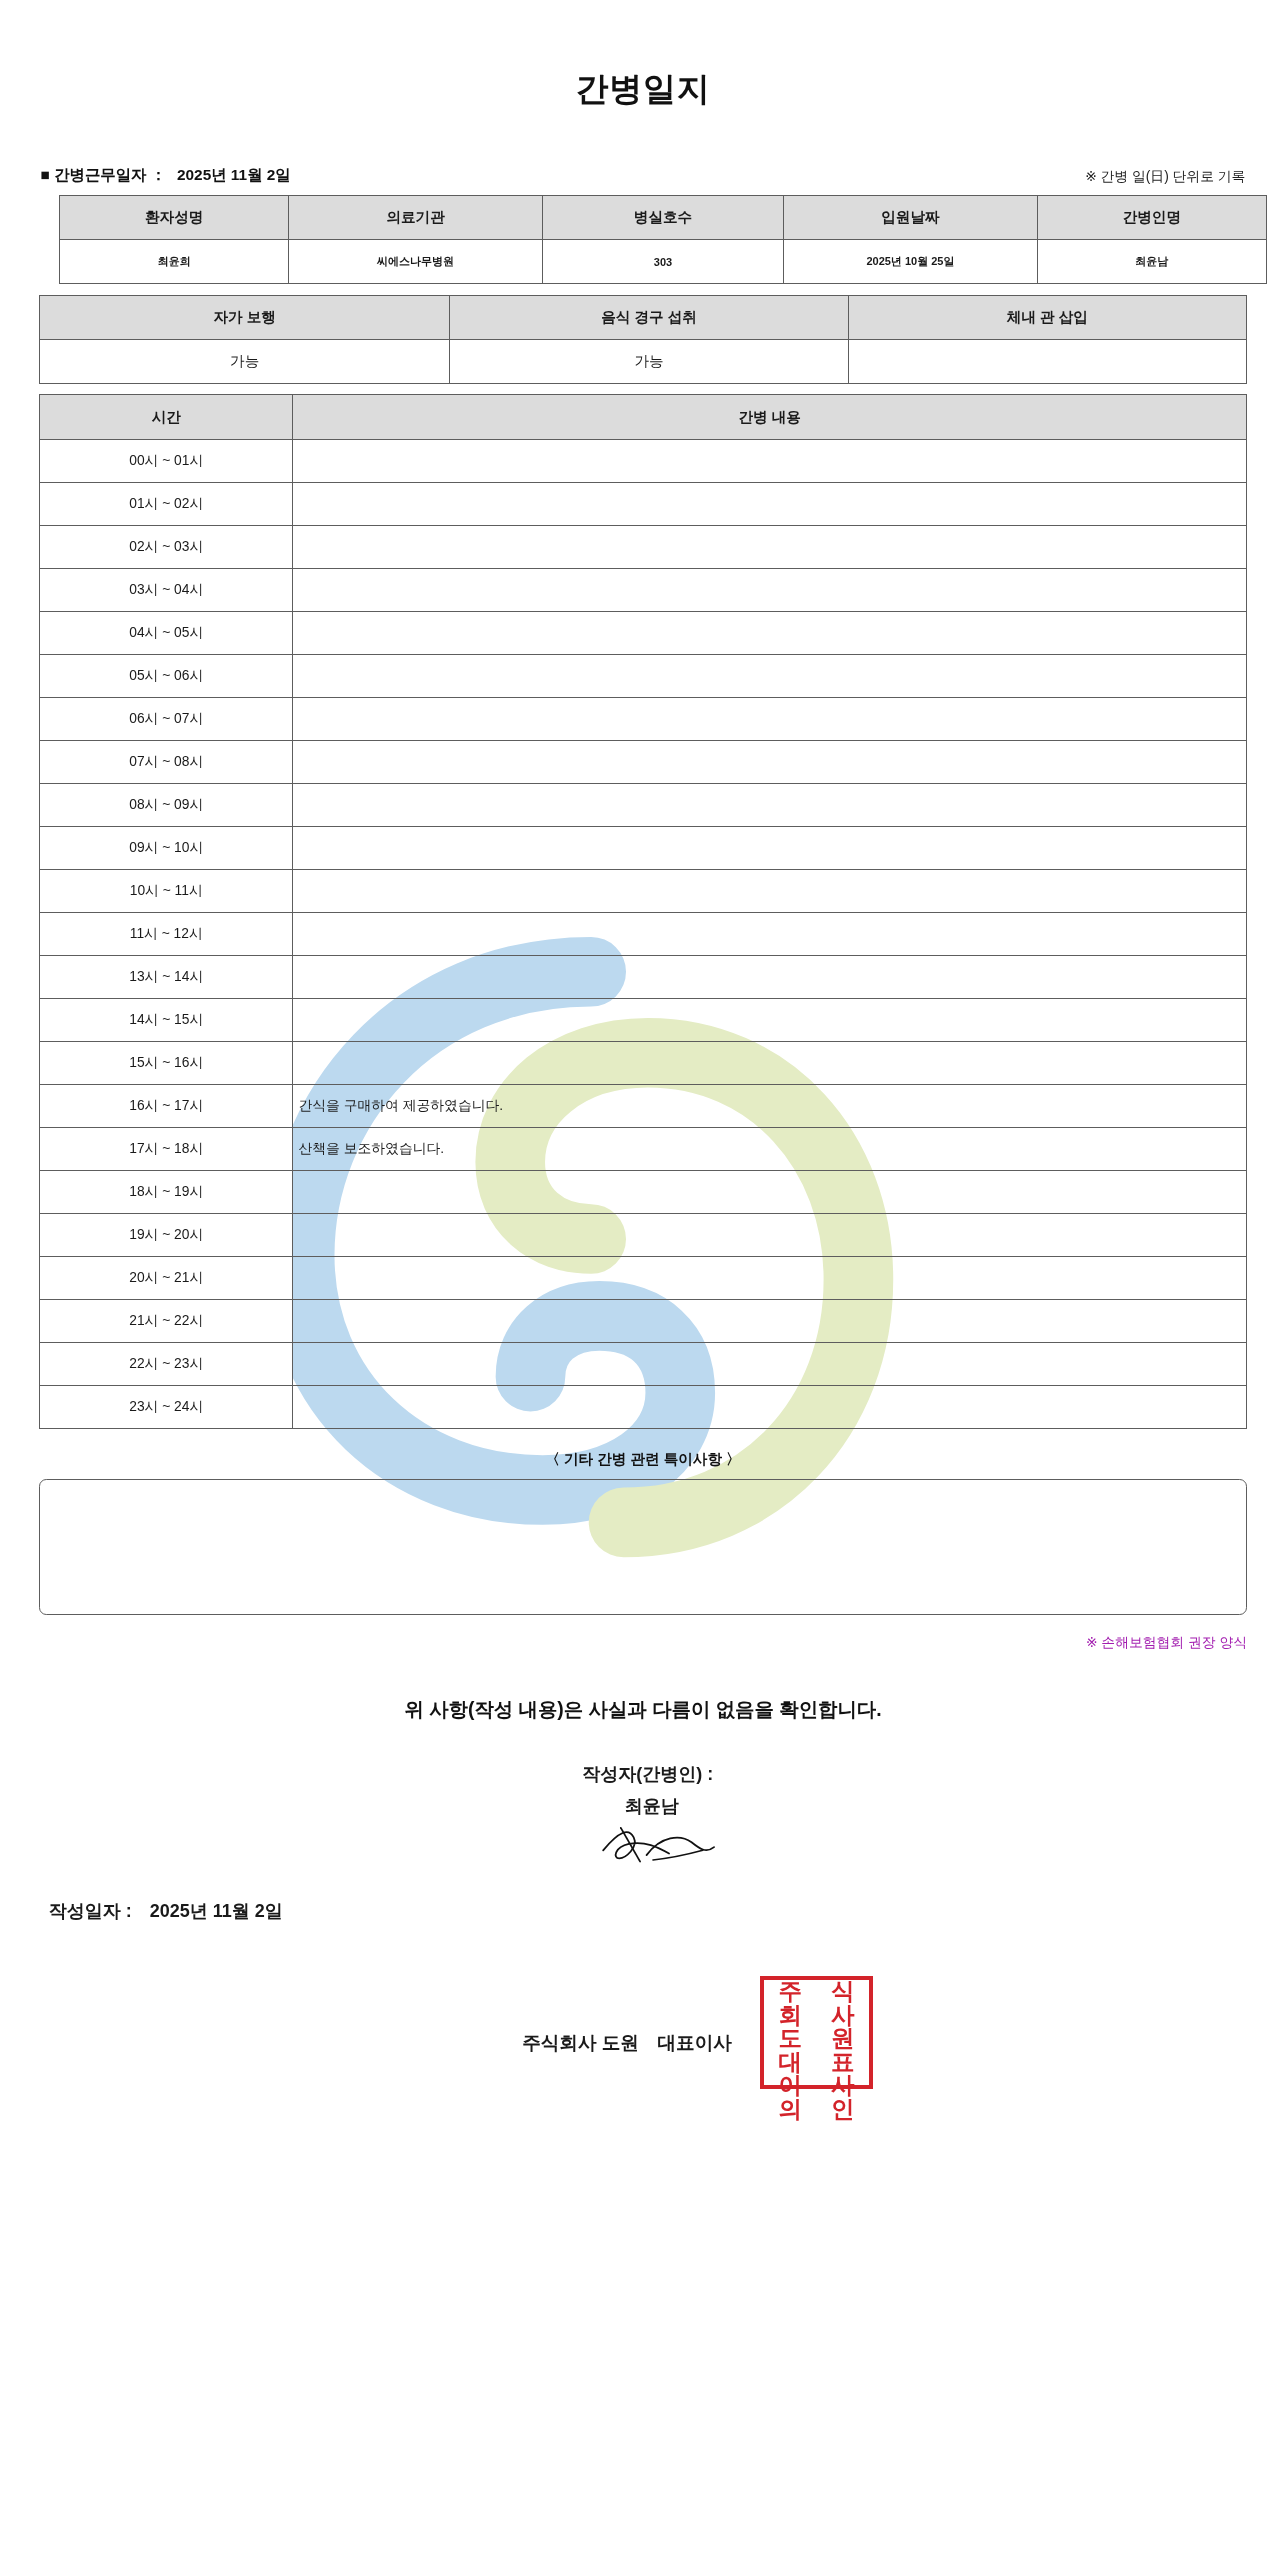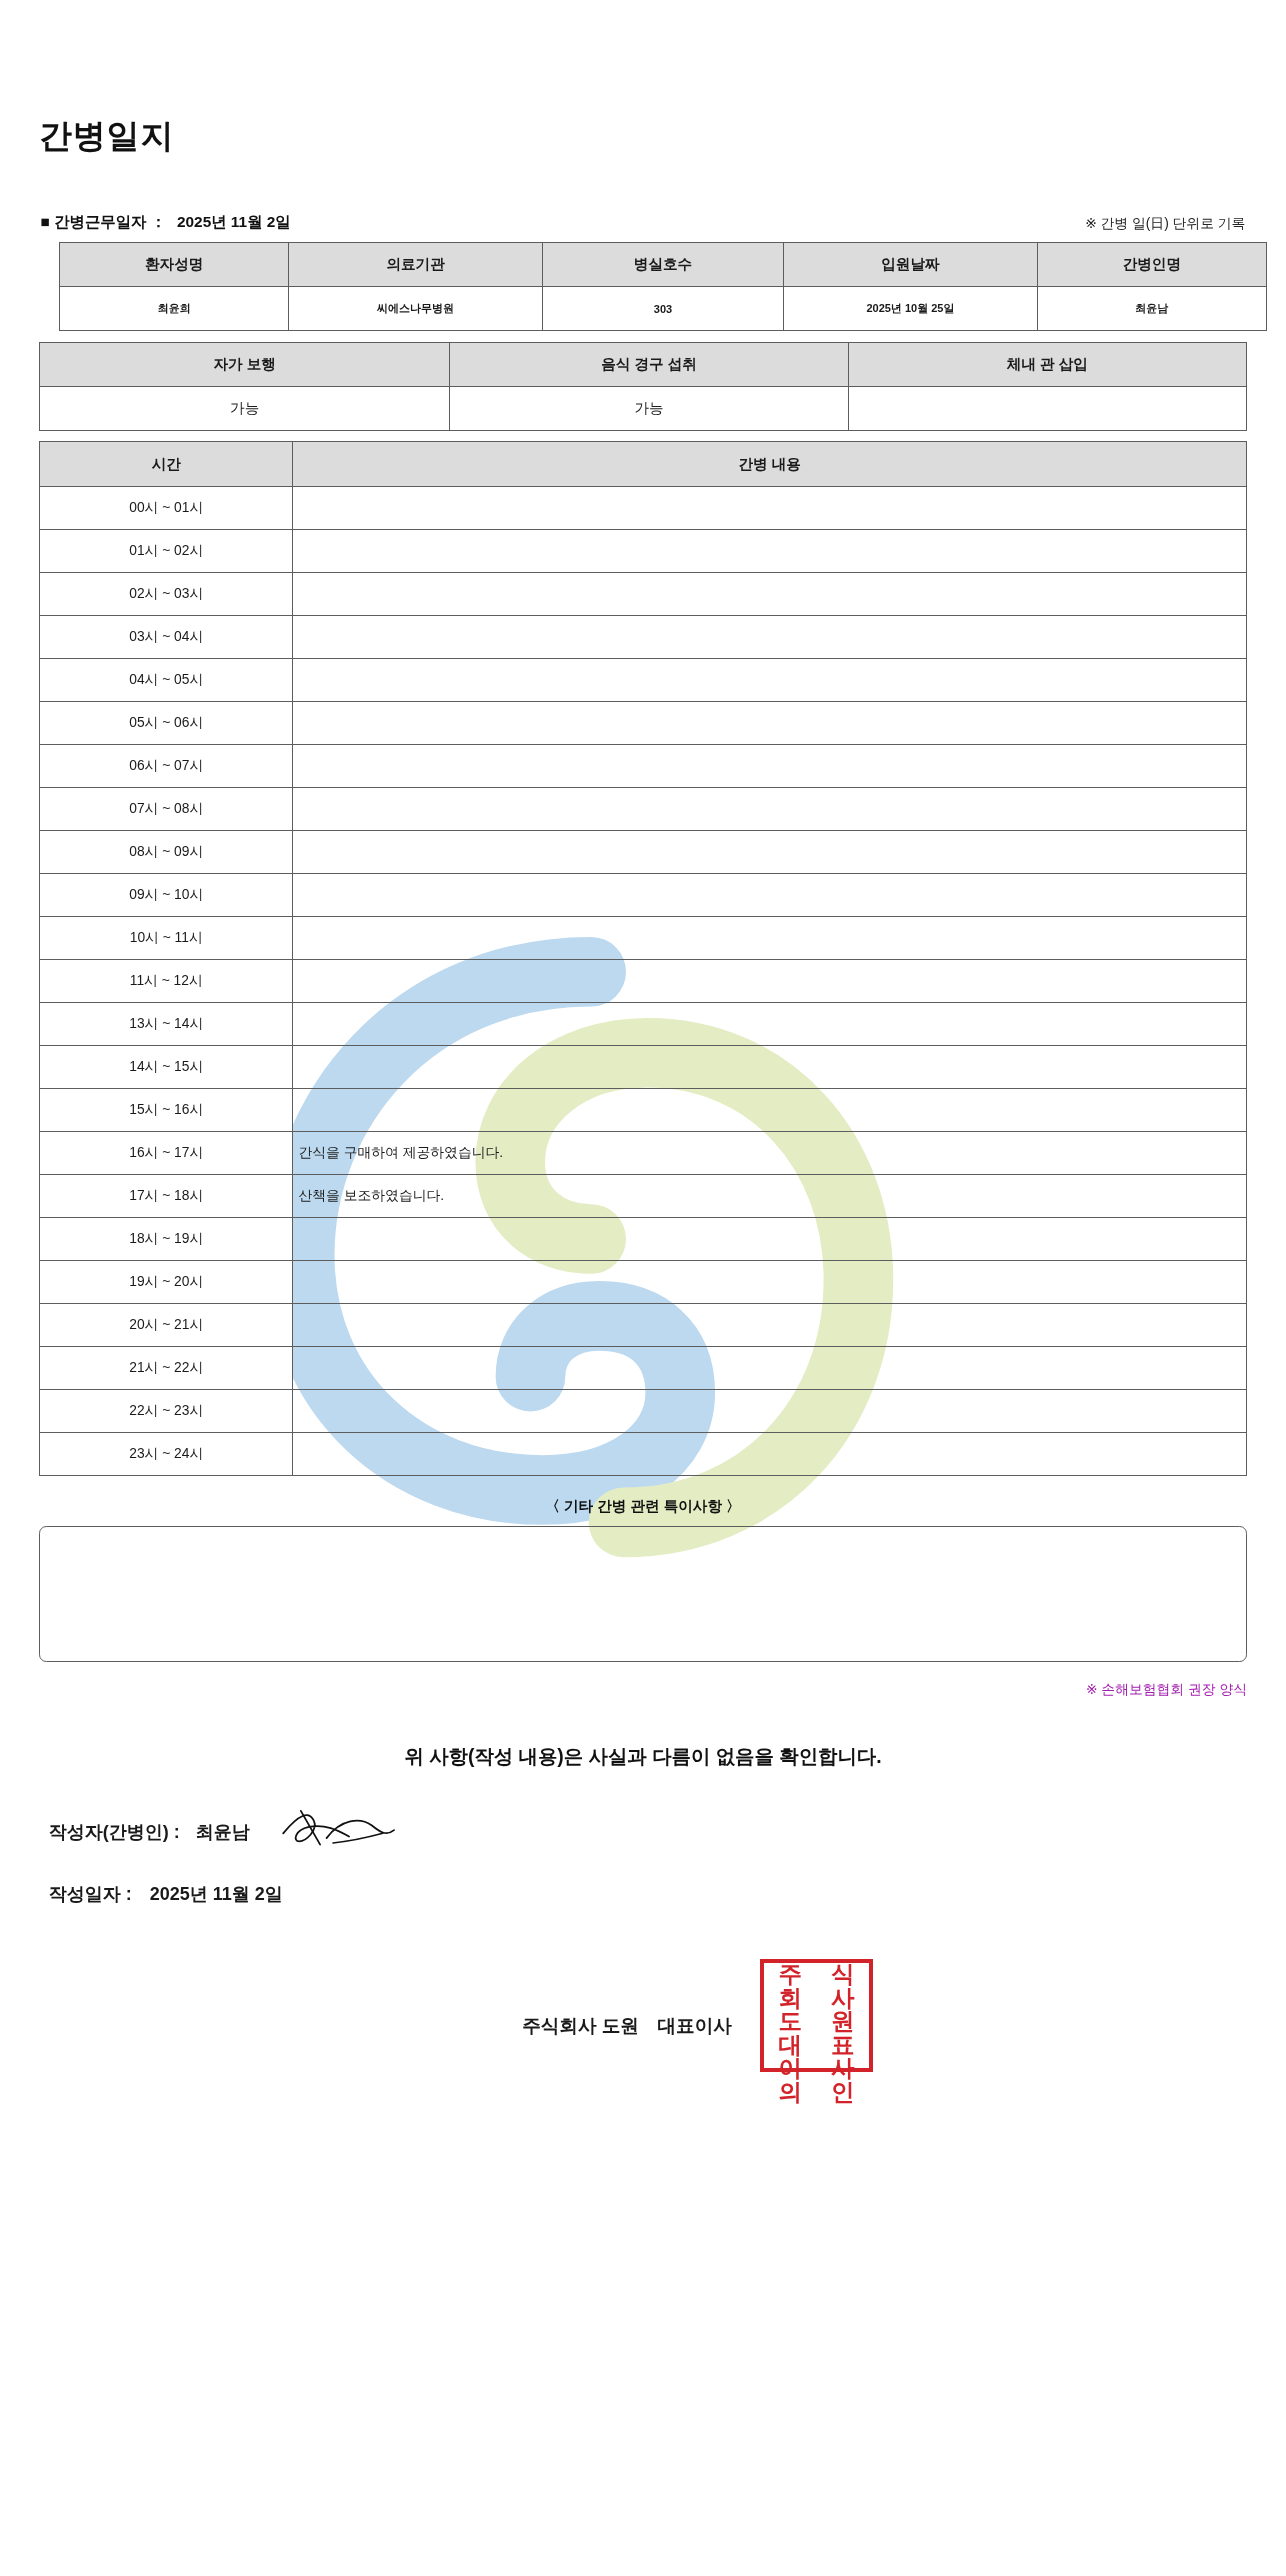--- a/index.html
+++ b/index.html
@@ -35,25 +35,26 @@
     z-index: 0;
     opacity: 1;
   }
 
   .content {
     position: relative;
     z-index: 2;
   }
 
   .doc-title {
+    text-align: center;
     font-size: 33px;
     font-weight: bold;
     letter-spacing: 0.8px;
     margin: 0;
-    padding-top: 114px;
+    padding-top: 67px;
     color: #111;
   }
 
   .meta-row {
     display: flex;
     justify-content: space-between;
     align-items: flex-end;
     margin-top: 53px;
     padding: 0 1.6px 0 1.6px;
   }
@@ -169,20 +170,21 @@
 
   .sign-line {
     margin-top: 39px;
     font-size: 18px;
     font-weight: bold;
     padding-left: 9.7px;
     display: flex;
     align-items: center;
     gap: 8px;
     position: relative;
+    flex-direction: column;
   }
   .sign-line .label { font-weight: bold; }
   .sign-line .value { font-weight: bold; }
   .signature {
     margin-left: 18px;
     width: 122px;
     height: 45px;
     position: relative;
     top: -3.2px;
   }

